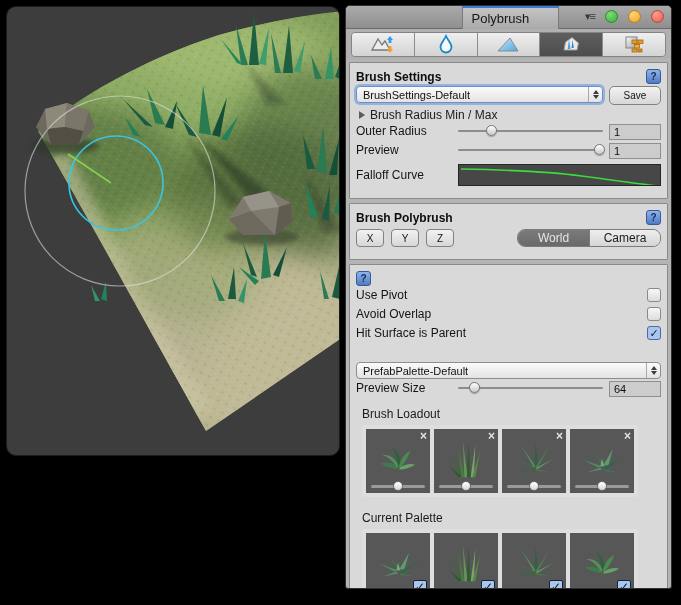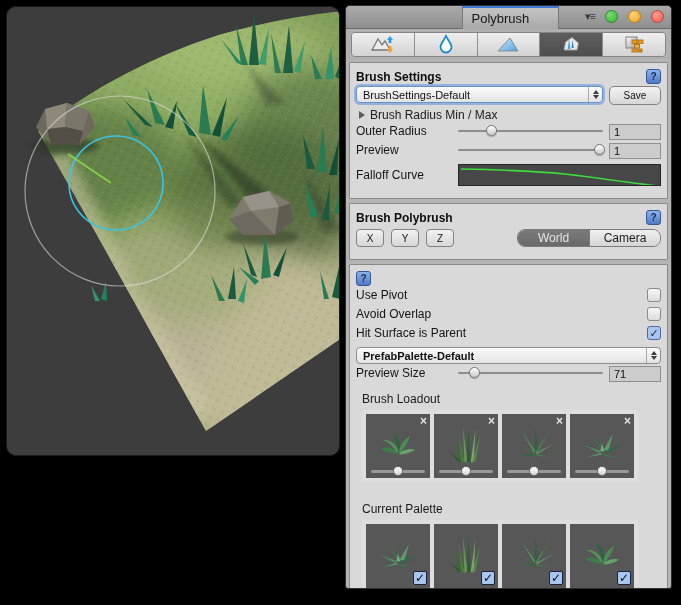--- a/index.html
+++ b/index.html
@@ -373,36 +373,36 @@
           <span class="checkbox"></span>
         </div>
         <div class="row">
           <span class="lbl" style="width:auto;">Avoid Overlap</span>
           <span class="checkbox"></span>
         </div>
         <div class="row">
           <span class="lbl" style="width:auto;">Hit Surface is Parent</span>
           <span class="checkbox on"></span>
         </div>
-        <div class="row" style="margin-top:3px;font-weight:bold;">
+        <div class="row" style="margin-top:18px;">
           <div class="dropdown">
             <span>PrefabPalette-Default</span>
             <span class="dd-stepper">
                 <span class="tri-up"></span>
                 <span class="tri-dn"></span>
               </span>
           </div>
         </div>
         <div class="row">
           <span class="lbl">Preview Size</span>
           <div class="slider">
             <div class="track"></div>
             <div class="thumb" style="left: calc(11% - 5px);"></div>
           </div>
-          <div class="valbox">71</div>
+          <div class="valbox">64</div>
         </div>
 
         <div class="sub-label">Brush Loadout</div>
         <div class="tiles-wrap">
           <div class="tile">
             <svg class="plant-svg" viewBox="0 0 64 64">
                 <use href="#plant-fern-small" xlink:href="#plant-fern-small"></use>
               </svg>
             <span class="tile-close">×</span>
             <div class="tile-slider">
@@ -431,21 +431,21 @@
             <svg class="plant-svg" viewBox="0 0 64 64">
                 <use href="#plant-spread" xlink:href="#plant-spread"></use>
               </svg>
             <span class="tile-close">×</span>
             <div class="tile-slider">
                 <div class="tile-thumb"></div>
               </div>
           </div>
         </div>
 
-        <div class="sub-label" style="margin-top:20px;">Current Palette</div>
+        <div class="sub-label" style="margin-top:14px;">Current Palette</div>
         <div class="tiles-wrap">
           <div class="tile">
             <svg class="plant-svg" viewBox="0 0 64 64">
                 <use href="#plant-spread" xlink:href="#plant-spread"></use>
               </svg>
             <span class="tile-check"></span>
           </div>
           <div class="tile">
             <svg class="plant-svg" viewBox="0 0 64 64">
                 <use href="#plant-grass-tall" xlink:href="#plant-grass-tall"></use>

